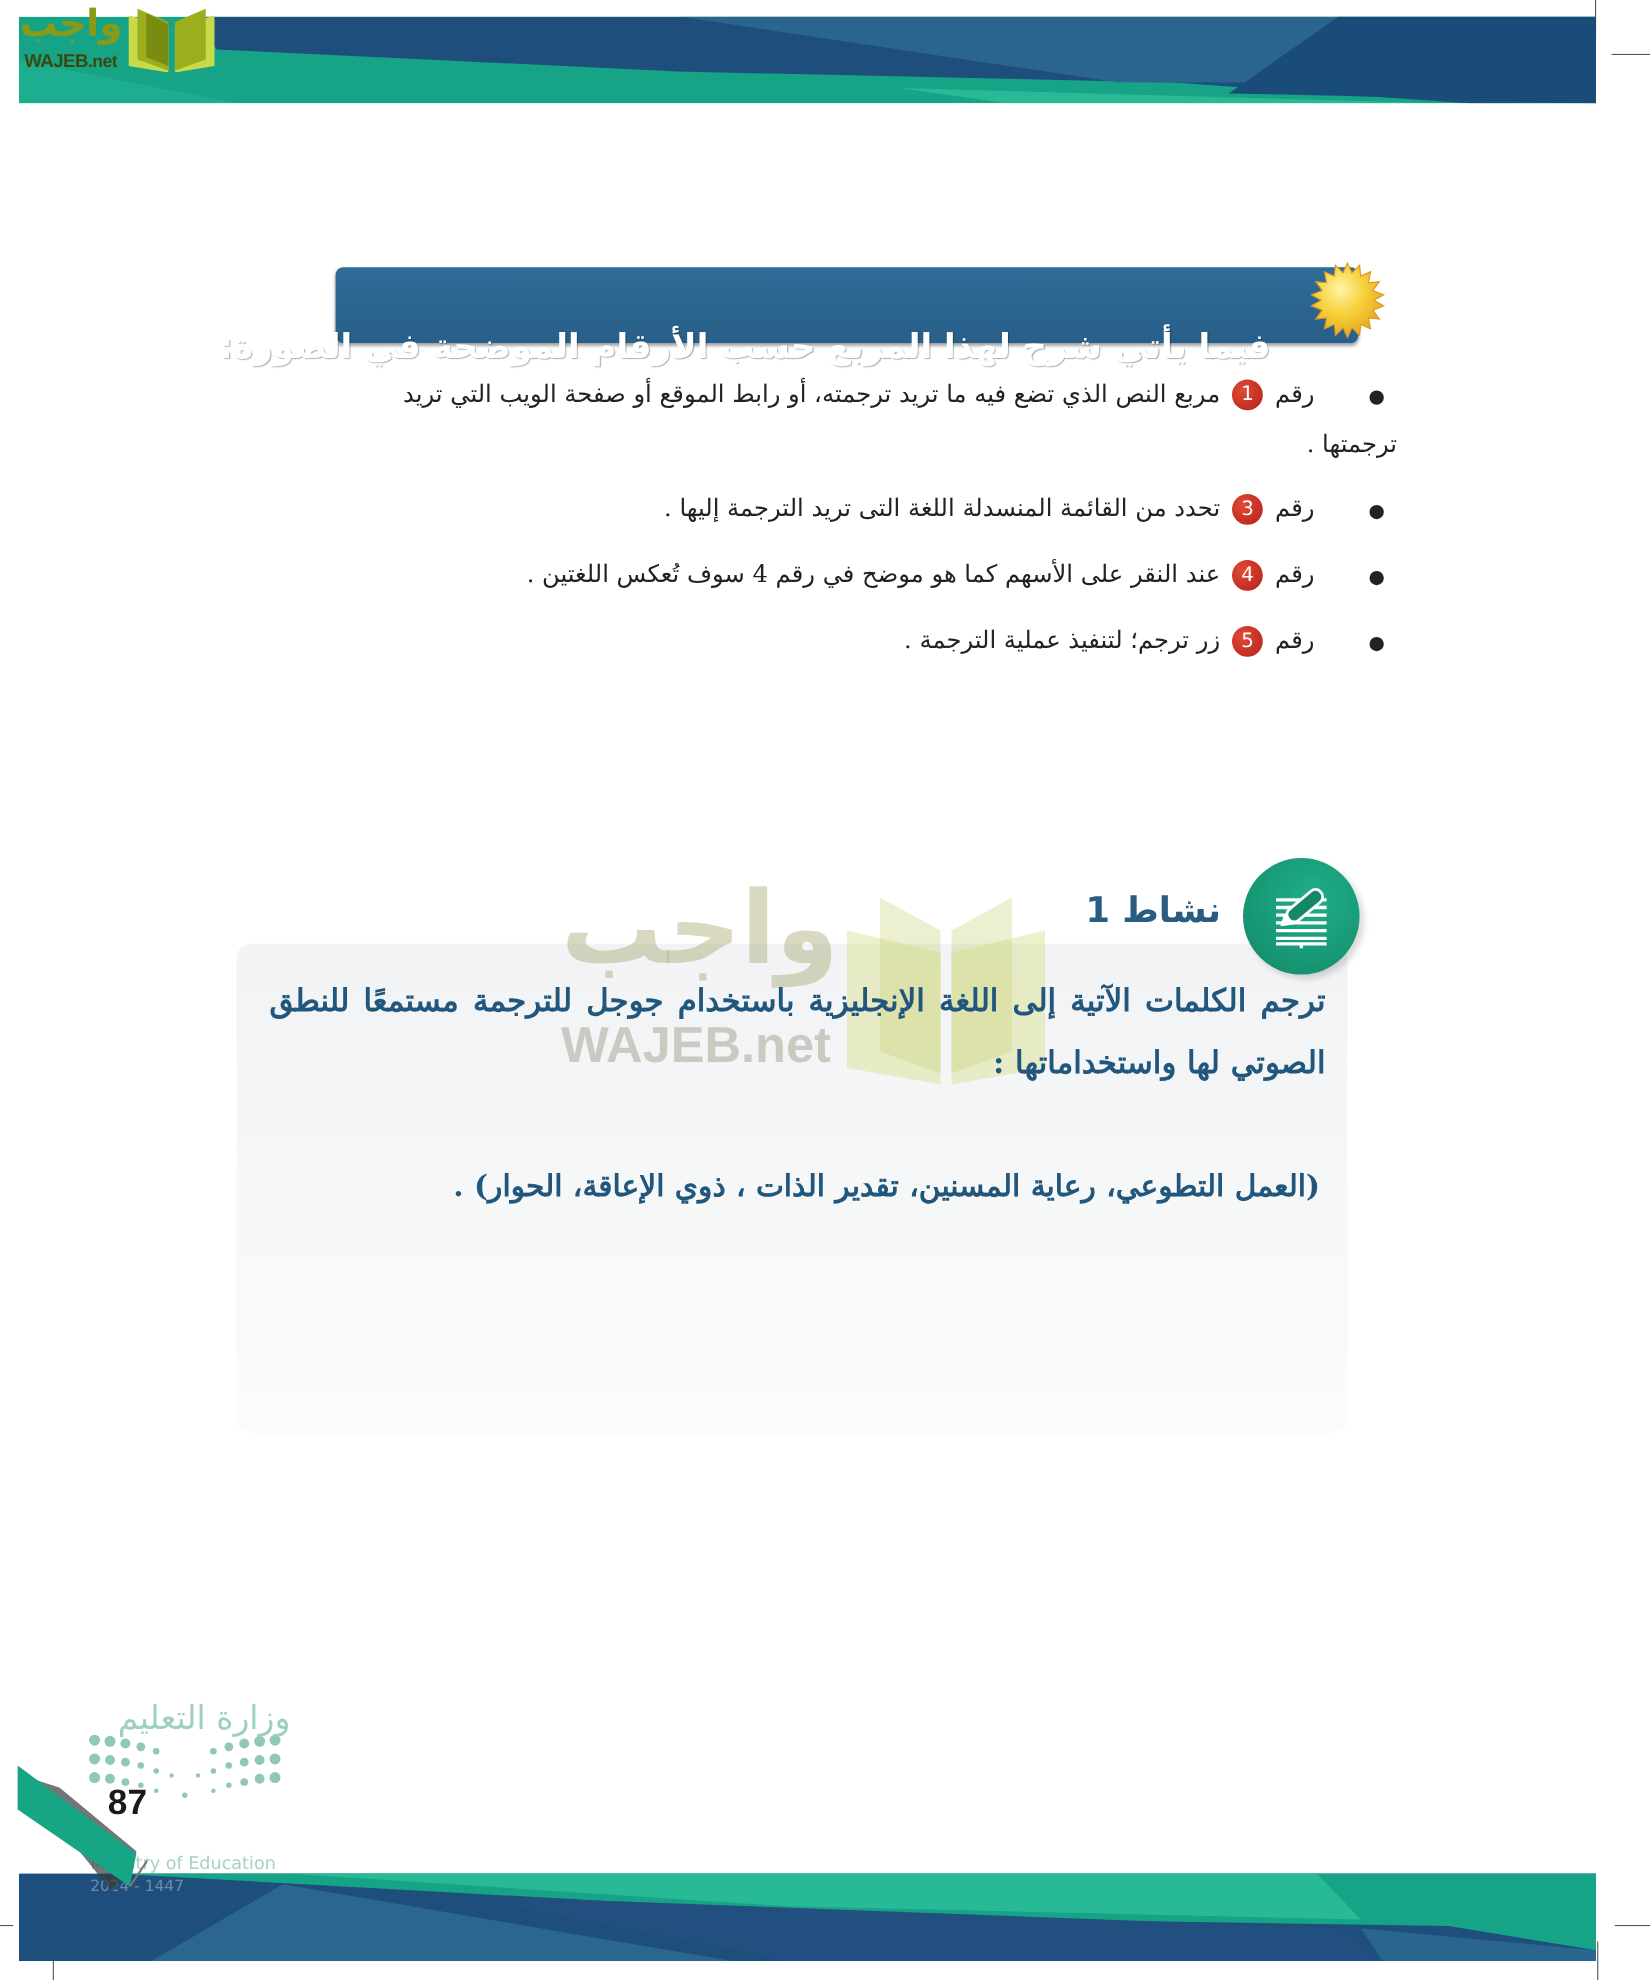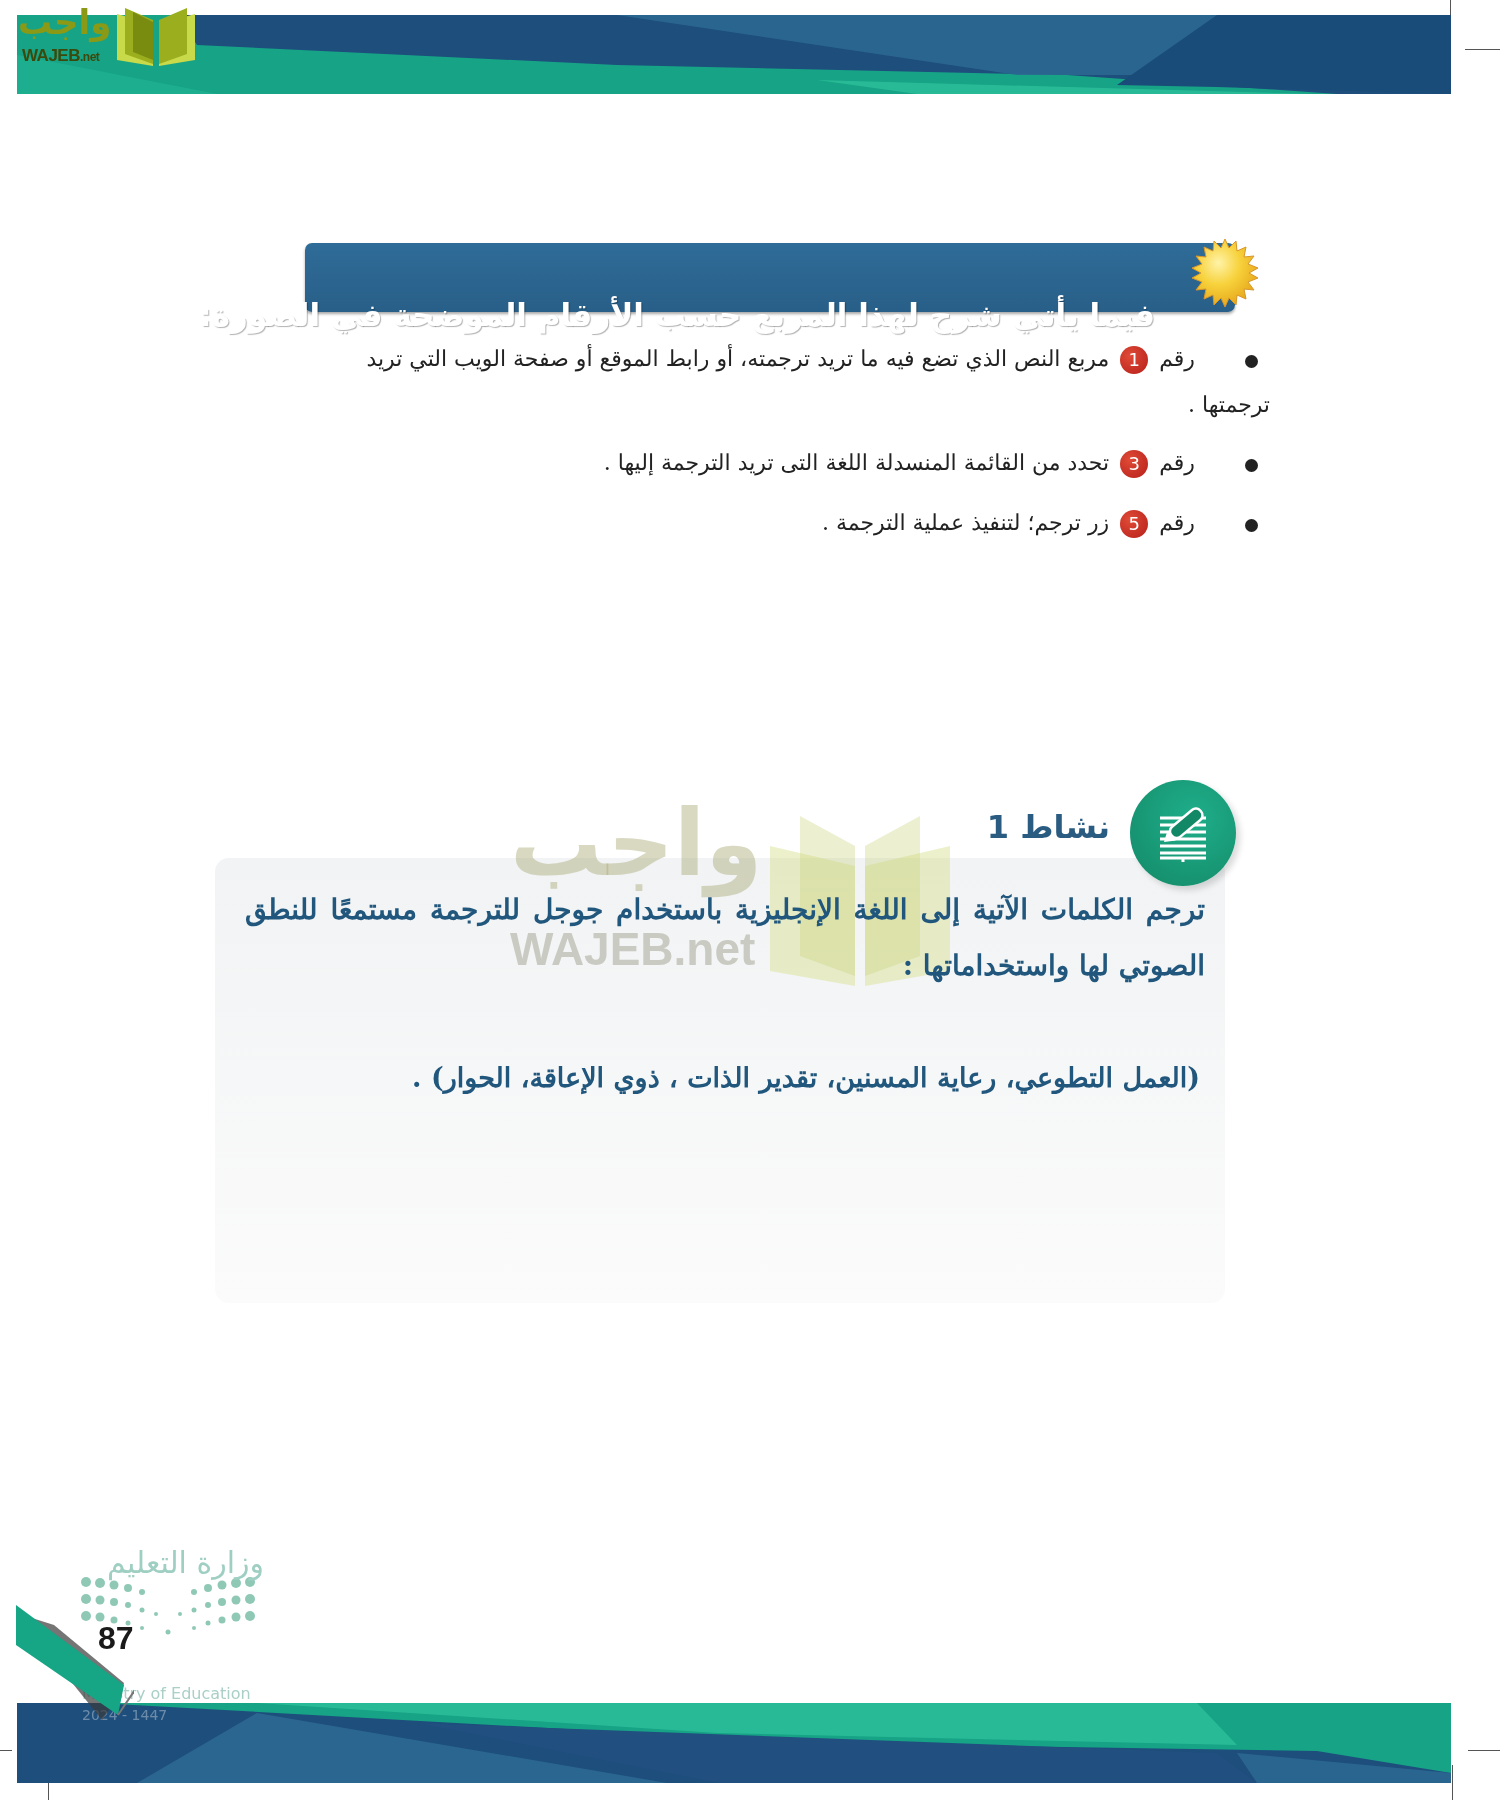--- a/index.html
+++ b/index.html
@@ -10,21 +10,21 @@
   .crop { position: absolute; background: #555; }
 
   
   .header-band { position: absolute; left: 17px; top: 15px; width: 1434px; height: 79px; overflow: hidden; }
   .header-band svg, .footer-band svg { display: block; }
 
   
   .logo { position: absolute; left: 10px; top: 4px; width: 180px; height: 62px; }
   .logo-ar { position: absolute; left: 8px; top: -2px; font: bold 34px "DejaVu Sans", sans-serif; color: #8a9a16; direction: rtl; }
   .logo-en { position: absolute; left: 12px; top: 42px; font: bold 17px "Liberation Sans", sans-serif; color: #3b4a0c; letter-spacing: -0.5px; }
-  .logo-en small { font-size: 12px; }
+  .logo-en small { font-size: 16px; }
   .logo-book { position: absolute; left: 105px; top: 0; }
 
   
   .banner { position: absolute; left: 305px; top: 243px; width: 930px; height: 69px; background: linear-gradient(#2f6c98, #285f88); border-radius: 7px; box-shadow: 0 2px 3px rgba(0,0,0,0.35); }
   .banner-text { position: absolute; right: 80px; top: 10px; direction: rtl; font: bold 31px "DejaVu Sans", sans-serif; color: #ffffff; white-space: nowrap; text-shadow: 1px 1px 1px rgba(0,0,0,0.3); margin-top: 44px; }
   .star { position: absolute; left: 1190px; top: 238px; width: 70px; height: 70px; }
 
   
   .list { position: absolute; left: 170px; top: 335px; width: 1100px; direction: rtl; }
   .item { position: relative; padding-right: 75px; font: 22px "DejaVu Serif", serif; color: #222; line-height: 48px; margin-bottom: 12px; }
@@ -108,20 +108,26 @@
     <span>رقم</span>
     <span class="badge">1</span>
     <span>مربع النص الذي  تضع فيه ما تريد ترجمته، أو رابط الموقع  أو صفحة الويب التي تريد</span>
     <span class="item-wrap">ترجمتها .</span>
   </div>
   <div class="item">
     <span class="dot"></span>
     <span>رقم</span>
     <span class="badge">3</span>
     <span>تحدد من القائمة المنسدلة  اللغة التى تريد الترجمة إليها .</span>
+  </div>
+  <div class="item">
+    <span class="dot"></span>
+    <span>رقم</span>
+    <span class="badge">4</span>
+    <span>عند النقر على الأسهم كما هو موضح في رقم 4 سوف تُعكس اللغتين .</span>
   </div>
   <div class="item">
     <span class="dot"></span>
     <span>رقم</span>
     <span class="badge">5</span>
     <span>زر ترجم؛ لتنفيذ عملية الترجمة .</span>
   </div>
 </div>
 
 <div class="activity-box"></div>

